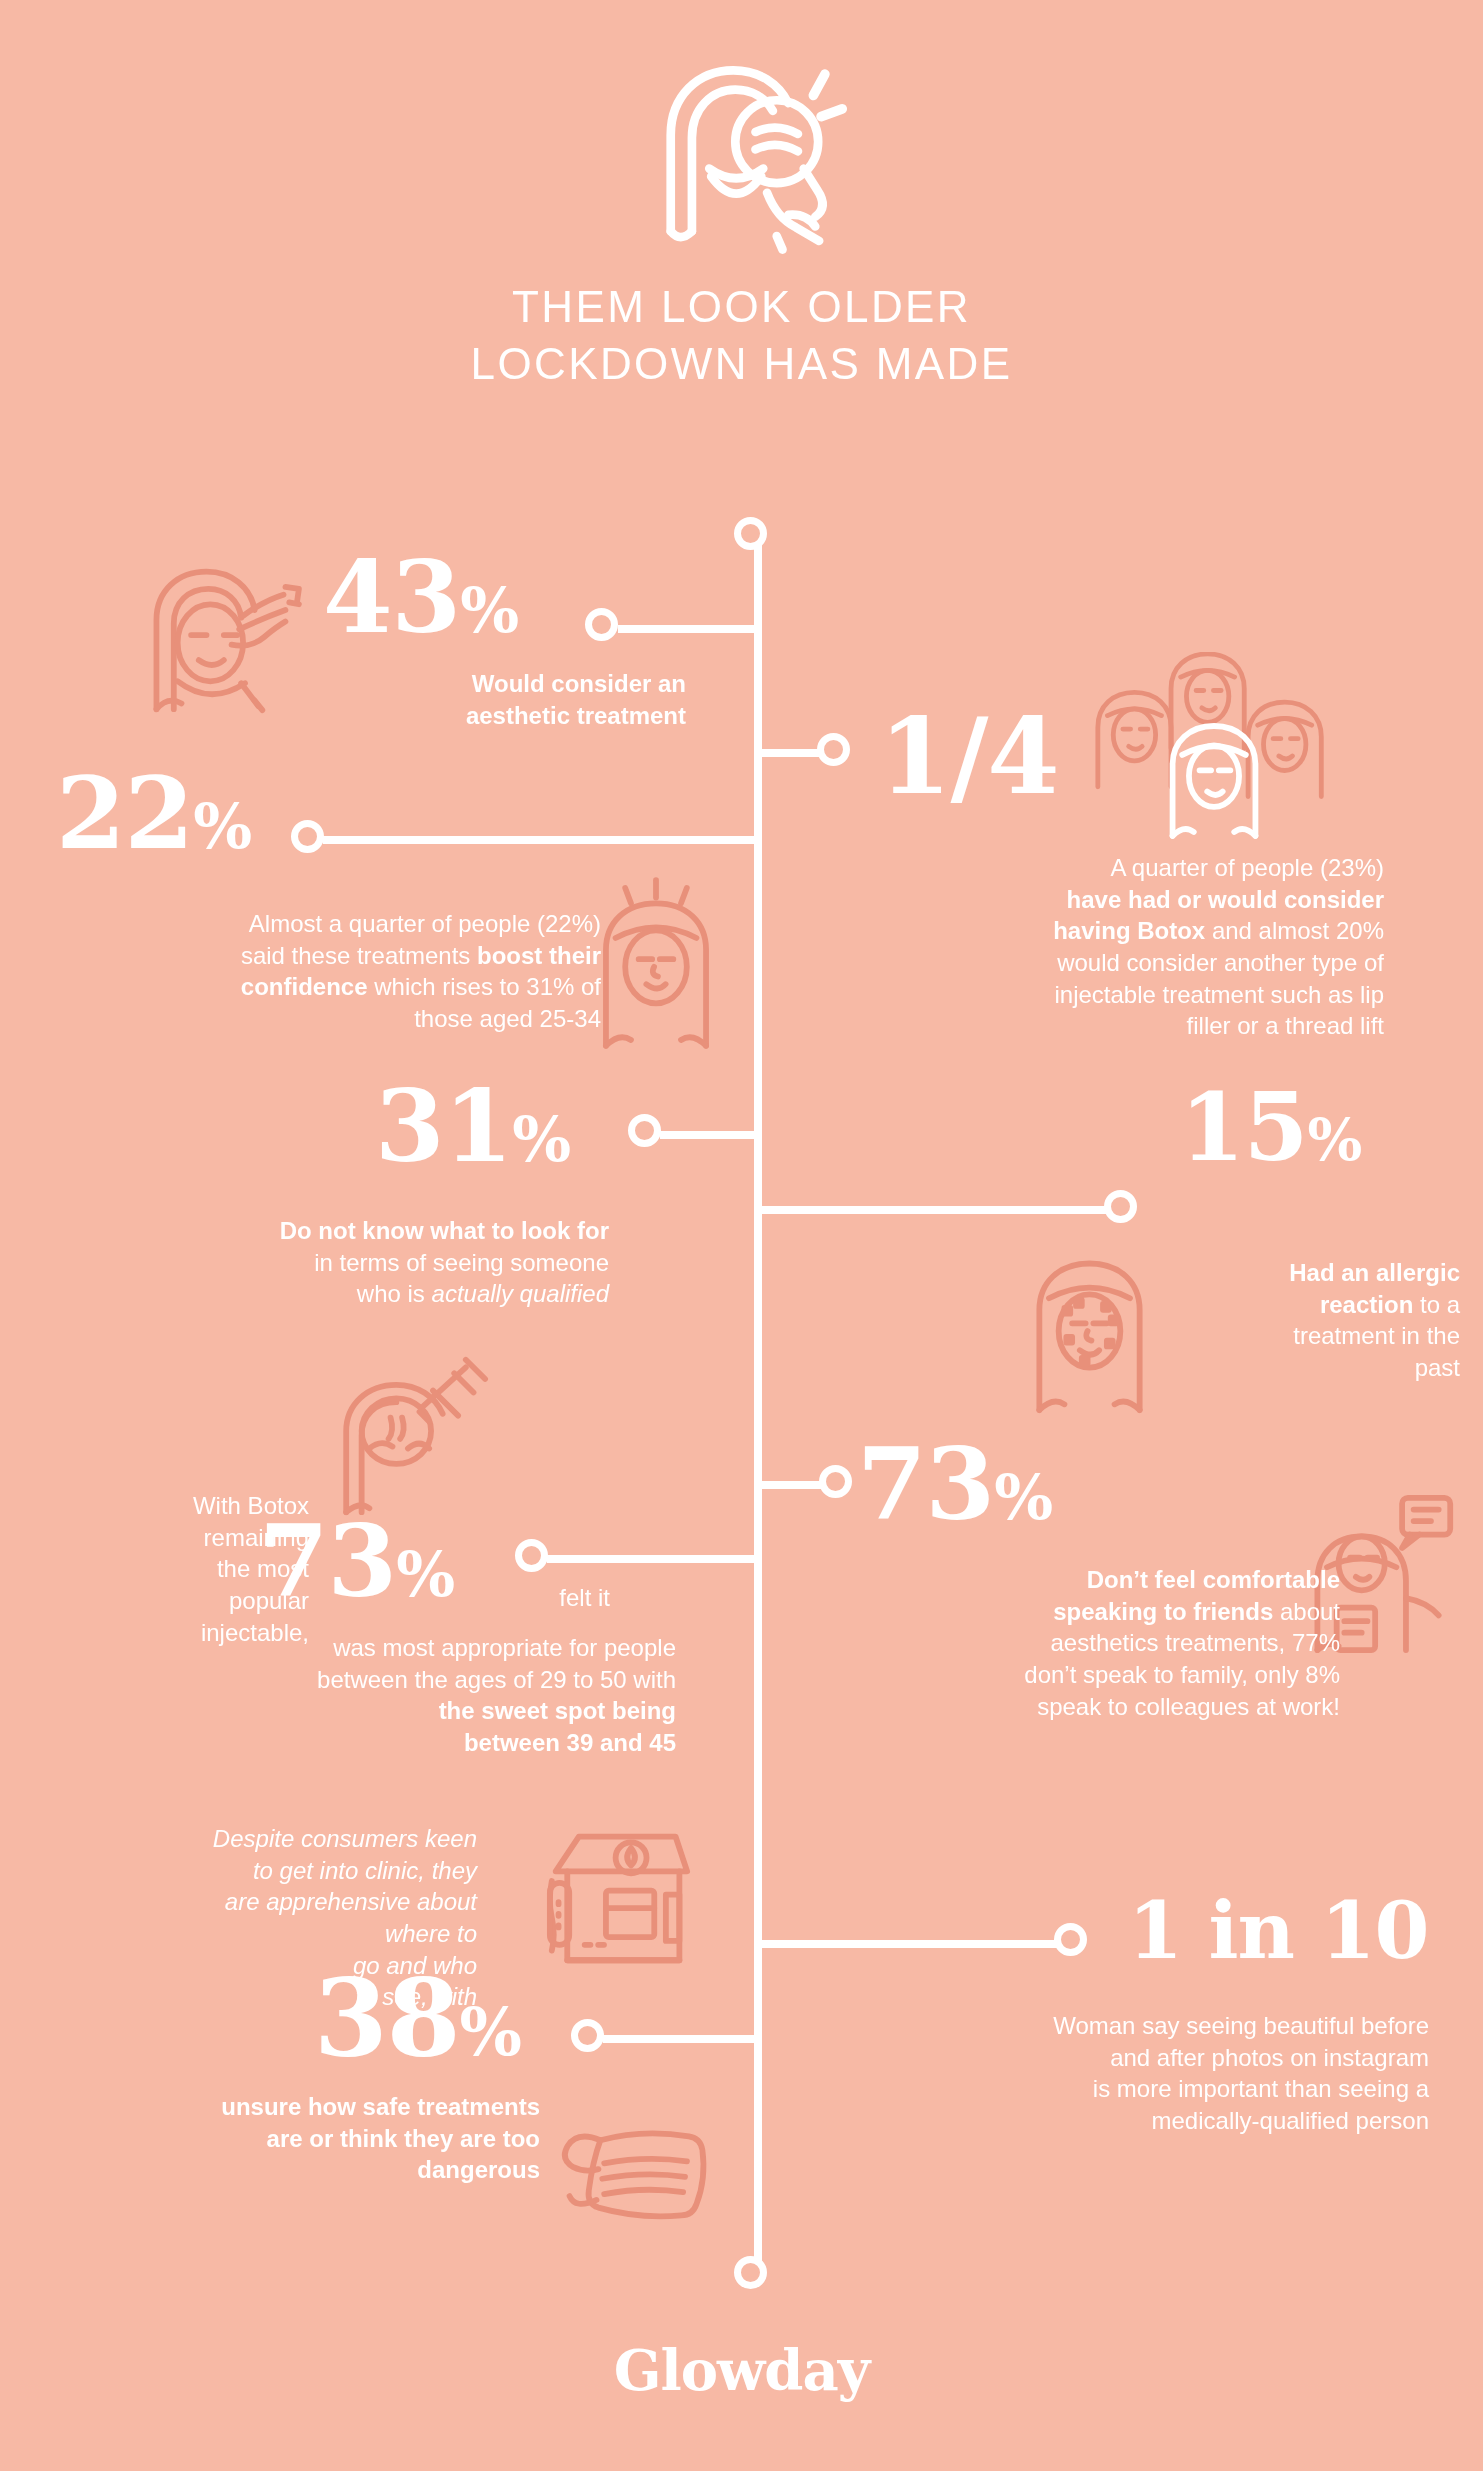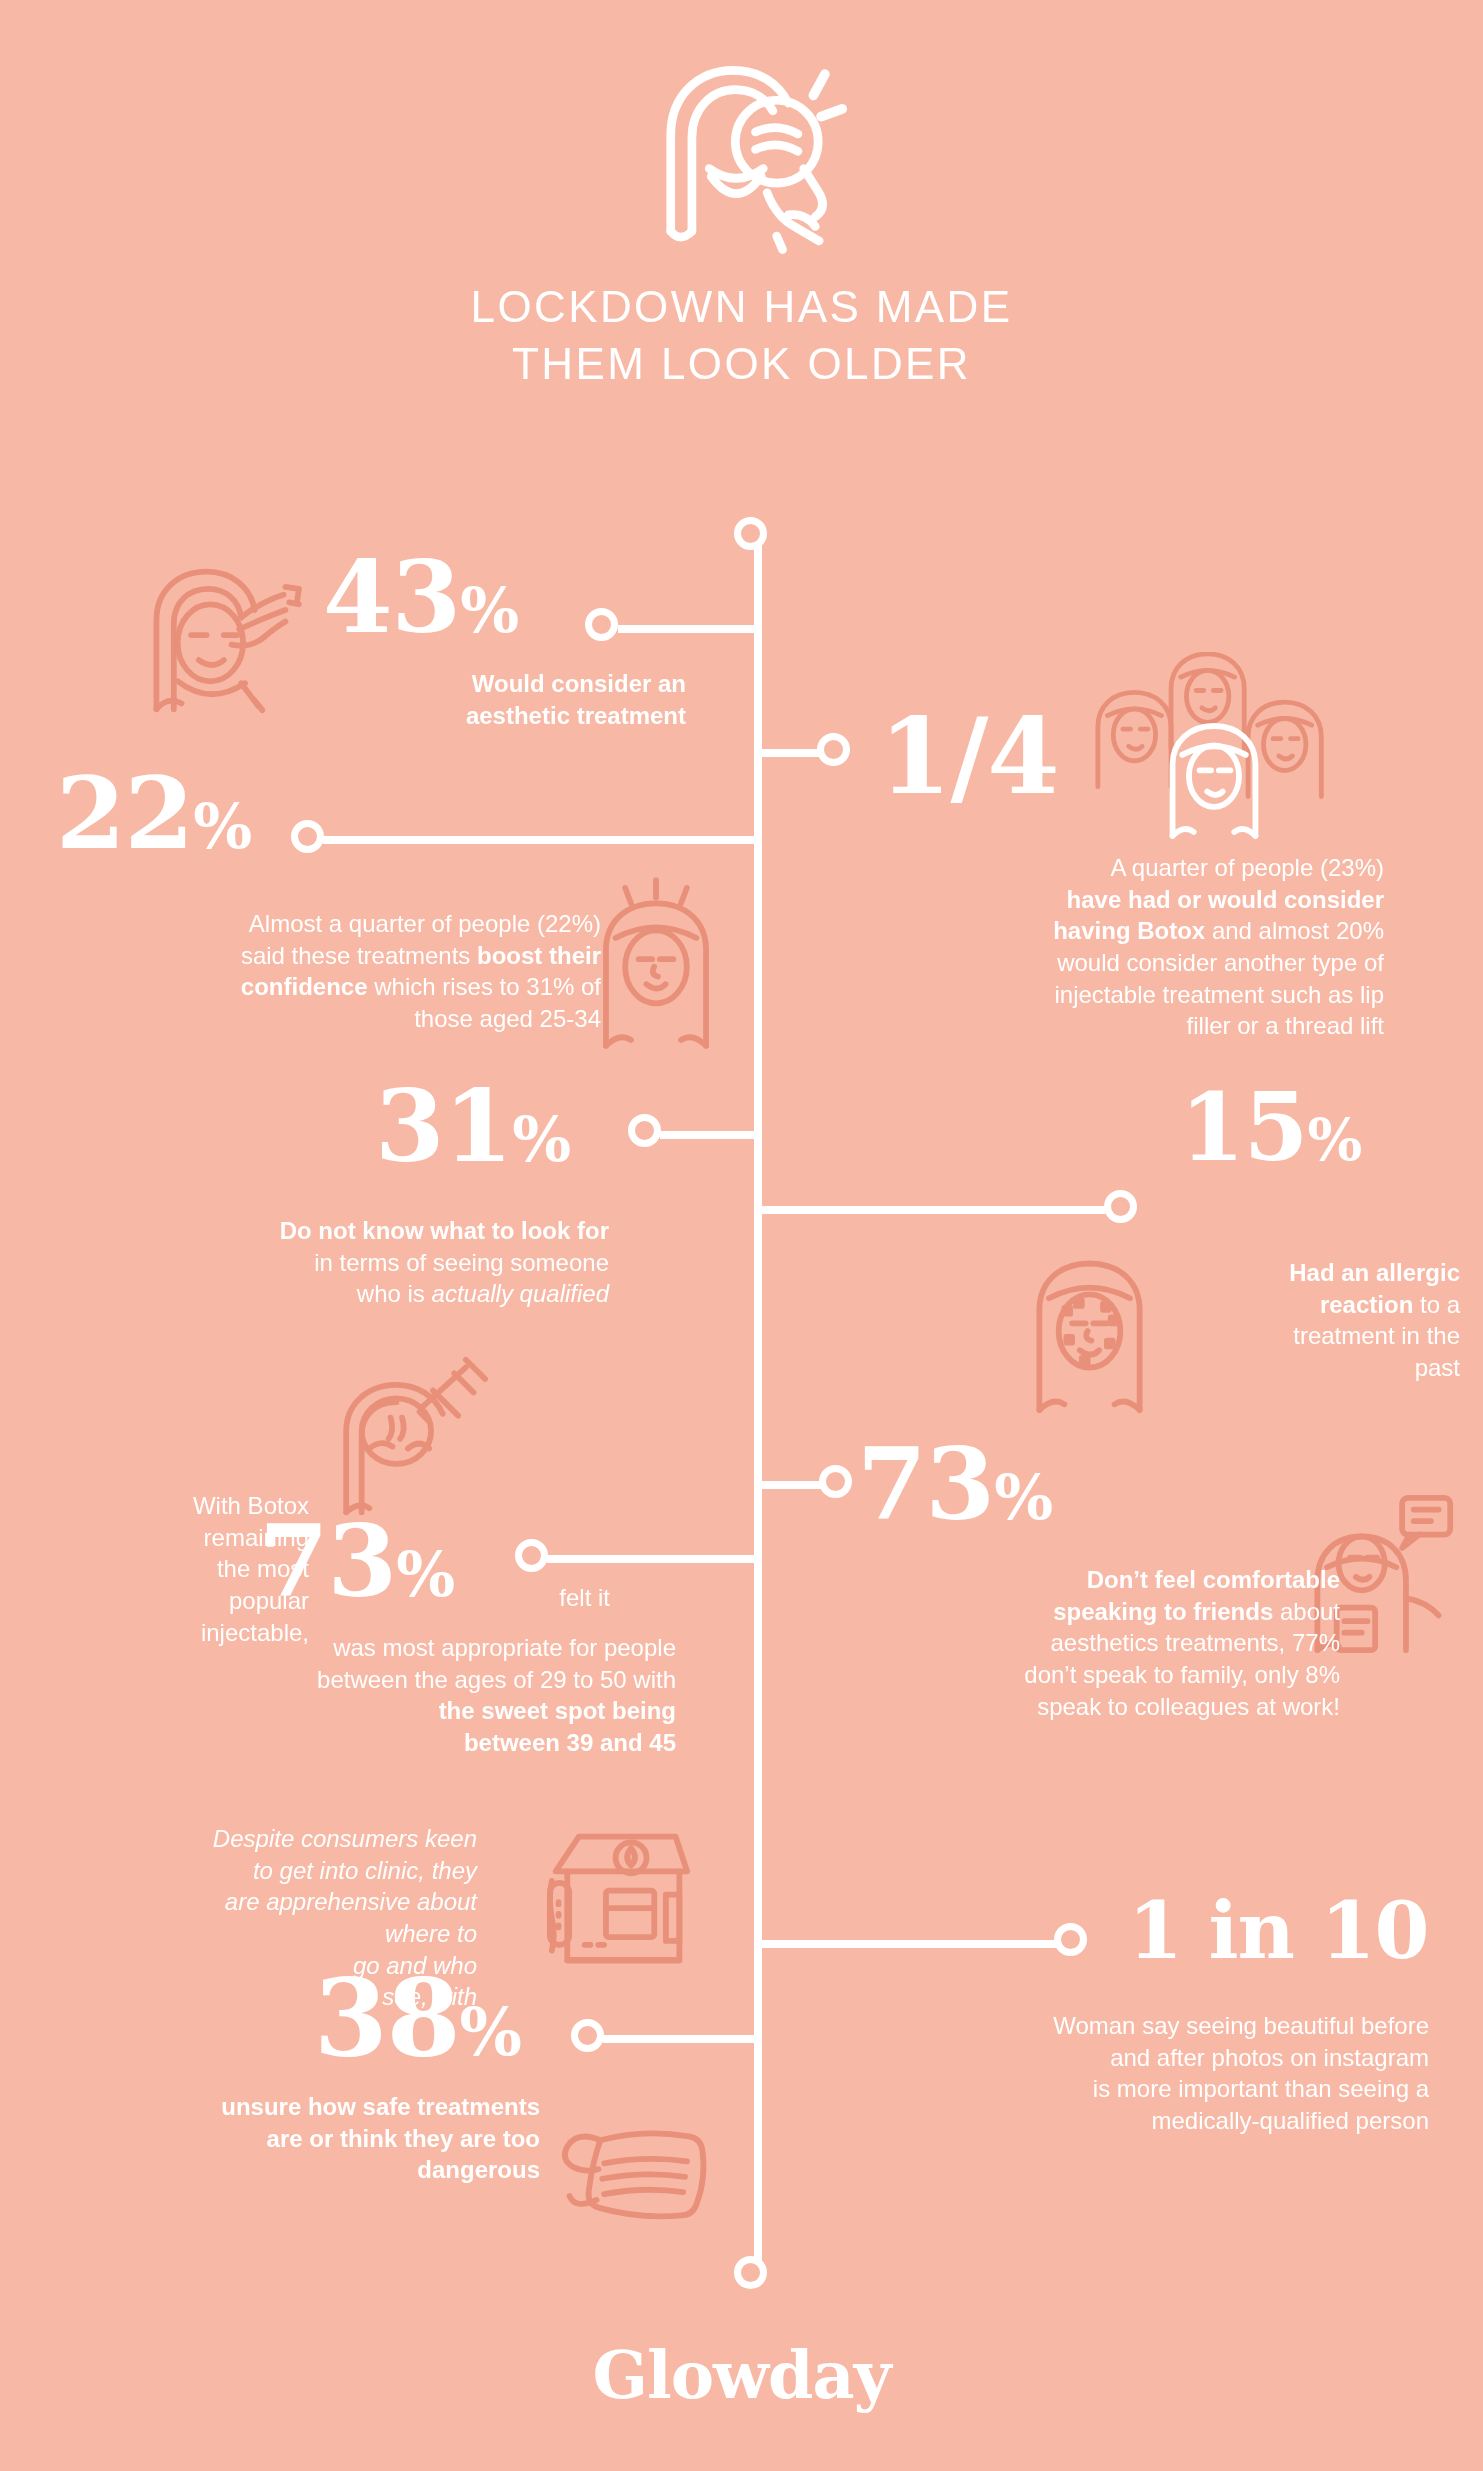--- a/index.html
+++ b/index.html
@@ -88,21 +88,21 @@
   .deco svg { display: block; }
 
   
   .brand {
     position: absolute;
     left: 0; top: 2337px;
     width: 1483px;
     text-align: center;
     color: #ffffff;
     font-family: "DejaVu Serif", "Liberation Serif", serif;
-    font-size: 65px;
+    font-size: 56px;
     font-weight: 700;
     letter-spacing: -1px;
   }
 </style>
 </head>
 <body>
 
 <div id="page">
 
   <div class="header-icon">
@@ -118,22 +118,22 @@
       <path d="M178 120 l14 22 q12 18 -2 28"></path>
       <path d="M140 145 q10 26 30 36 l24 14"></path>
       <path d="M162 168 q18 -2 28 12"></path>
       <path d="M150 190 l6 14"></path>
       <path d="M200 22 l-12 22" stroke-width="10"></path>
       <path d="M218 58 l-22 8" stroke-width="10"></path>
     </svg>
   </div>
 
   <div class="header-title">
+    <div>THEM LOOK OLDER</div>
     <div>LOCKDOWN HAS MADE</div>
-    <div>THEM LOOK OLDER</div>
   </div>
 
   <div class="spine"></div>
   <div class="node" style="left:734px; top:517px;"></div>
   <div class="node" style="left:734px; top:2256px;"></div>
 
   <div class="connector" style="left:618px; top:625px; width:140px;"></div>
   <div class="node" style="left:585px; top:608px;"></div>
 
   <div class="connector" style="left:758px; top:749px; width:70px;"></div>

